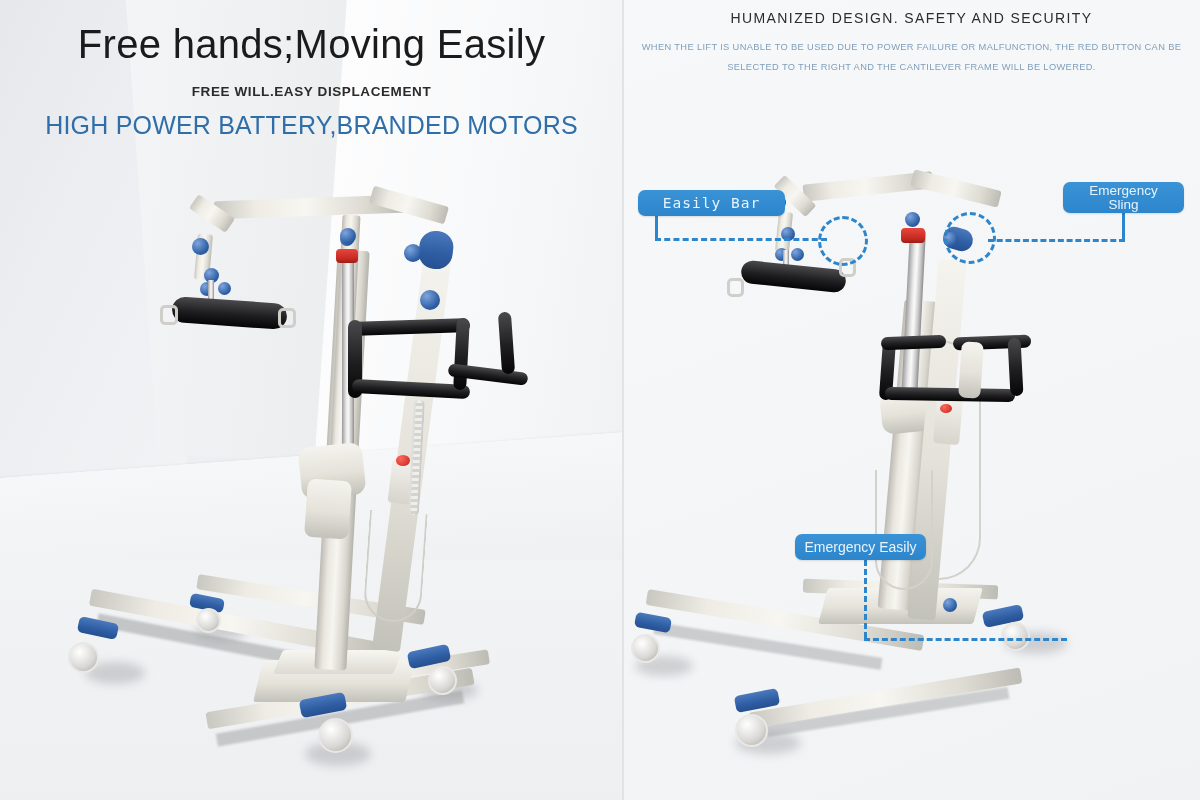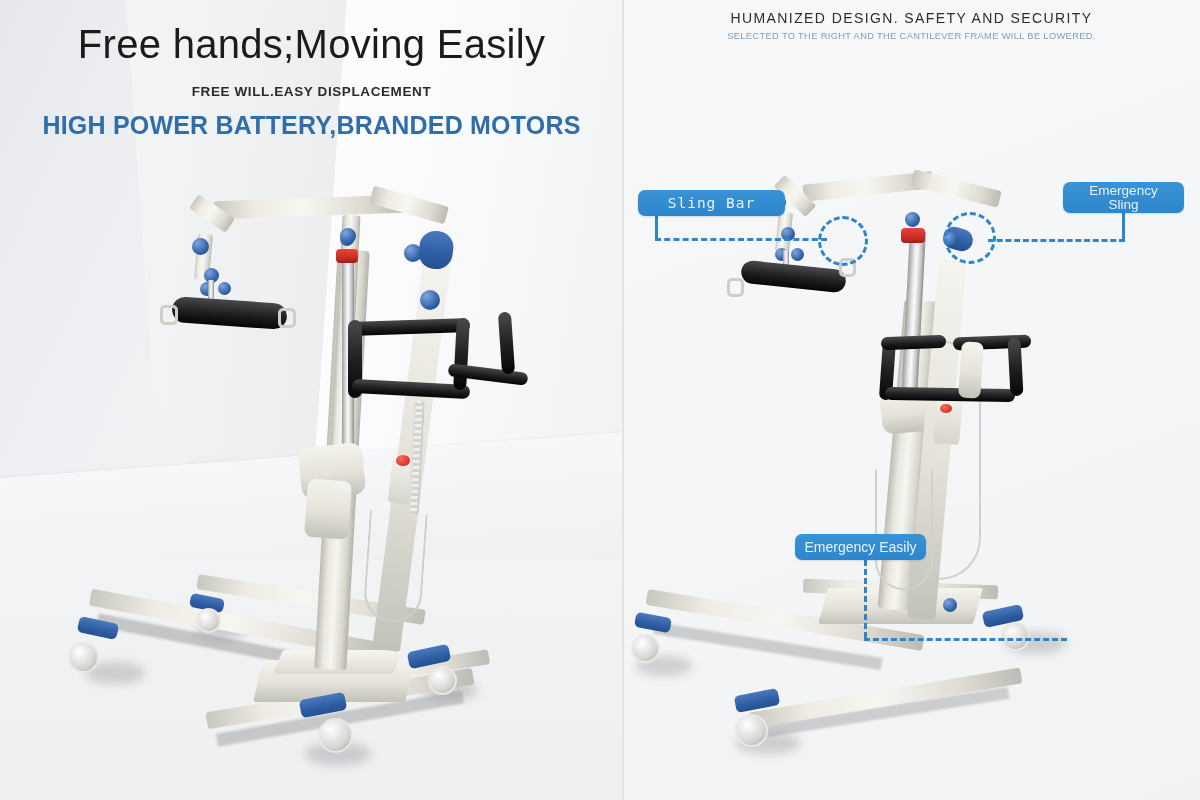--- a/index.html
+++ b/index.html
@@ -45,21 +45,21 @@
   .hdrL { position:absolute; left:0; top:0; width:623px; text-align:center; z-index:6;}
   .ttlL {
     font-size:40px; font-weight:400; color:#1b1b1b; letter-spacing:.3px;
     margin-top:22px; line-height:1.1;
   }
   .subL {
     font-size:13.5px; font-weight:600; color:#2b2b2b; letter-spacing:.6px;
     margin-top:18px;
   }
   .blueL {
-    font-size:25px; font-weight:700; color:#2f6ea8; letter-spacing:.2px;
+    font-size:25px; font-weight:400; color:#2f6ea8; letter-spacing:.2px;
     margin-top:12px;
   }
 
   
   .panel-right {
     position:relative; width:577px; height:800px; overflow:hidden;
     background:#f5f6f8;
   }
   .bgR{
     position:absolute; inset:0;
@@ -207,20 +207,21 @@
     </div>
   </div>
 
   <div class="divider"></div>
 
   <div class="panel-right">
     <div class="bgR"></div>
 
     <div class="hdrR">
       <div class="subR">HUMANIZED DESIGN. SAFETY AND SECURITY</div>
+      <div class="bodyR">WHEN THE LIFT IS UNABLE TO BE USED DUE TO POWER FAILURE OR MALFUNCTION, THE RED BUTTON CAN BE</div>
       <div class="bodyR" style="margin-top:0">SELECTED TO THE RIGHT AND THE CANTILEVER FRAME WILL BE LOWERED.</div>
     </div>
 
     <div class="prod" style="left:0;top:0;width:577px;height:800px;">
 
       <div class="shadowp" style="left:12px;top:656px;width:58px;height:20px;"></div>
       <div class="shadowp" style="left:112px;top:732px;width:66px;height:22px;"></div>
       <div class="shadowp" style="left:382px;top:632px;width:62px;height:22px;"></div>
       <div style="position:absolute;left:30px;top:640px;width:230px;height:12px;background:rgba(145,147,150,.42);transform:rotate(9deg);filter:blur(1px);"></div>
       <div style="position:absolute;left:142px;top:706px;width:245px;height:12px;background:rgba(145,147,150,.40);transform:rotate(-9deg);filter:blur(1px);"></div>
@@ -269,21 +270,21 @@
       <div class="blue-knob" style="left:320px;top:232px;width:15px;height:15px;"></div>
 
       <div class="chrome" style="left:160px;top:250px;width:6px;height:28px;"></div>
       <div class="blk" style="left:118px;top:265px;width:105px;height:23px;border-radius:12px;transform:rotate(6deg);"></div>
       <div style="position:absolute;left:104px;top:278px;width:17px;height:19px;border:3px solid #cfcec9;border-radius:5px;"></div>
       <div style="position:absolute;left:216px;top:258px;width:17px;height:19px;border:3px solid #cfcec9;border-radius:5px;"></div>
     </div>
   </div>
 
   <div class="tag tag-sling">
-    <span>Sling Bar</span>
+    <span>Easily Bar</span>
   </div>
   <div class="lead" style="left:655px;top:216px;width:3px;height:22px;"></div>
   <div class="dash-h" style="left:655px;top:238px;width:172px;"></div>
   <div class="circ" style="left:818px;top:216px;width:50px;height:50px;"></div>
 
   <div class="tag tag-low">
     <span>Emergency</span>
     <span>Sling</span>
   </div>
   <div class="lead" style="left:1122px;top:213px;width:3px;height:26px;"></div>

